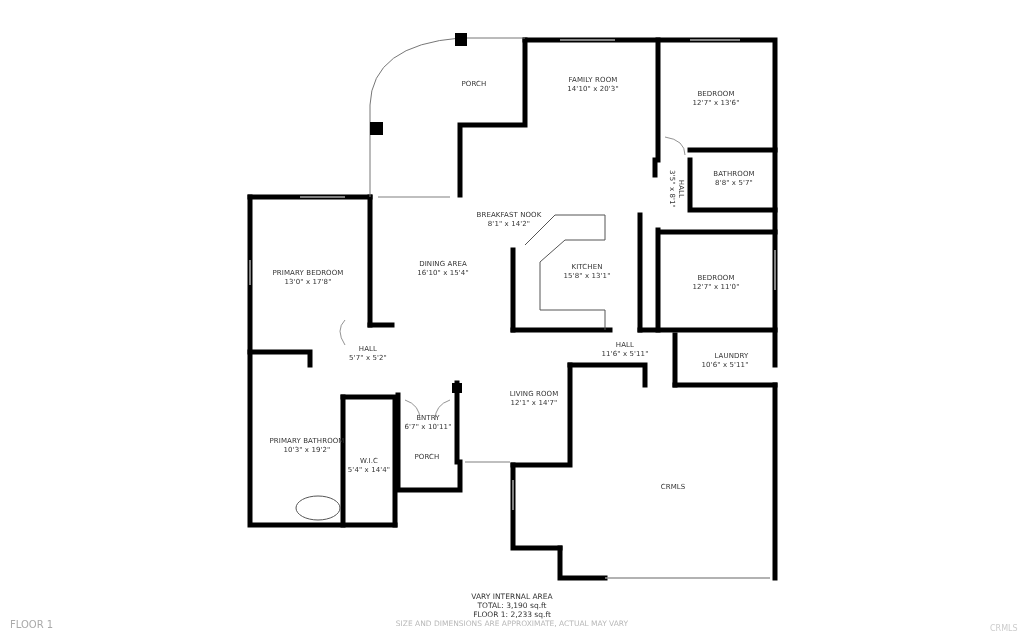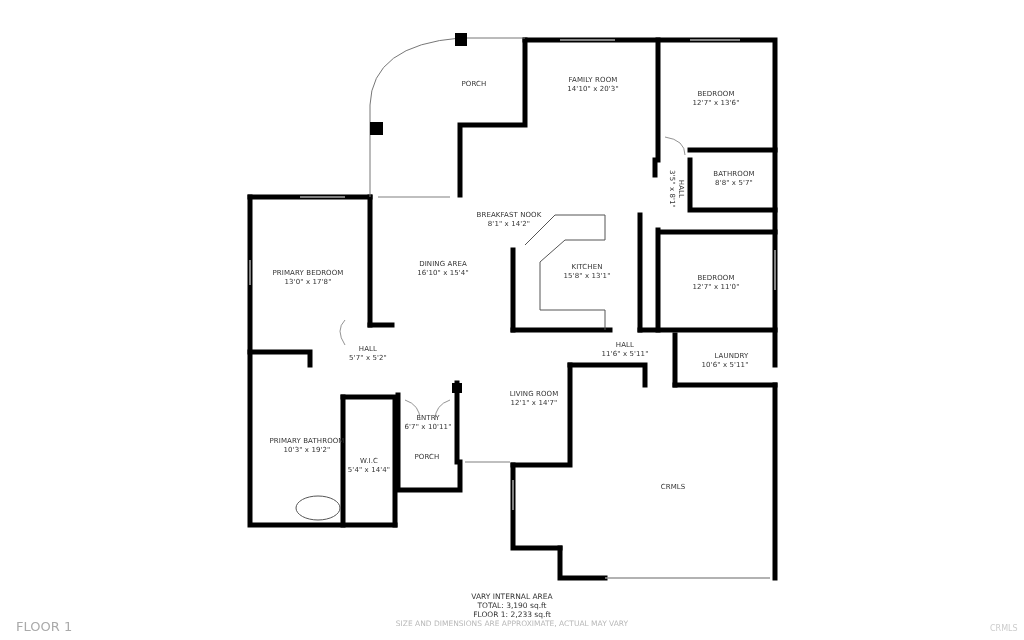--- a/index.html
+++ b/index.html
@@ -3,21 +3,21 @@
 <meta charset="utf-8">
 <style>
   html,body{margin:0;padding:0;background:#ffffff;}
   body{width:1024px;height:640px;position:relative;overflow:hidden;font-family:"DejaVu Sans","Liberation Sans",sans-serif;}
   #plan{position:absolute;left:0;top:0;width:1024px;height:640px;}
   .lbl{position:absolute;text-align:center;font-size:7px;line-height:9px;color:#333;transform:translateX(-50%);white-space:nowrap;letter-spacing:0.1px;}
   .lbl .dim{display:block;}
   .rot{transform:translate(-50%,-50%) rotate(90deg);}
   .footer{position:absolute;left:512px;top:592px;transform:translateX(-50%);text-align:center;font-size:7.5px;line-height:9px;color:#333;white-space:nowrap;}
   .footer .note{color:#b8b8b8;}
-  .floor{position:absolute;left:16px;top:619px;font-size:13px;color:#aaa;}
+  .floor{position:absolute;left:10px;top:619px;font-size:10px;color:#aaa;}
   .crmls{position:absolute;left:990px;top:624px;font-size:8px;color:#ccc;}
 </style>
 </head>
 <body>
 
 <svg id="plan" viewBox="0 0 1024 640" xmlns="http://www.w3.org/2000/svg">
   <g fill="none" stroke="#000" stroke-width="5" stroke-linecap="square">
 
     <path d="M525 40 L775 40 L775 365"></path>
     <path d="M658 40 L658 160"></path>

